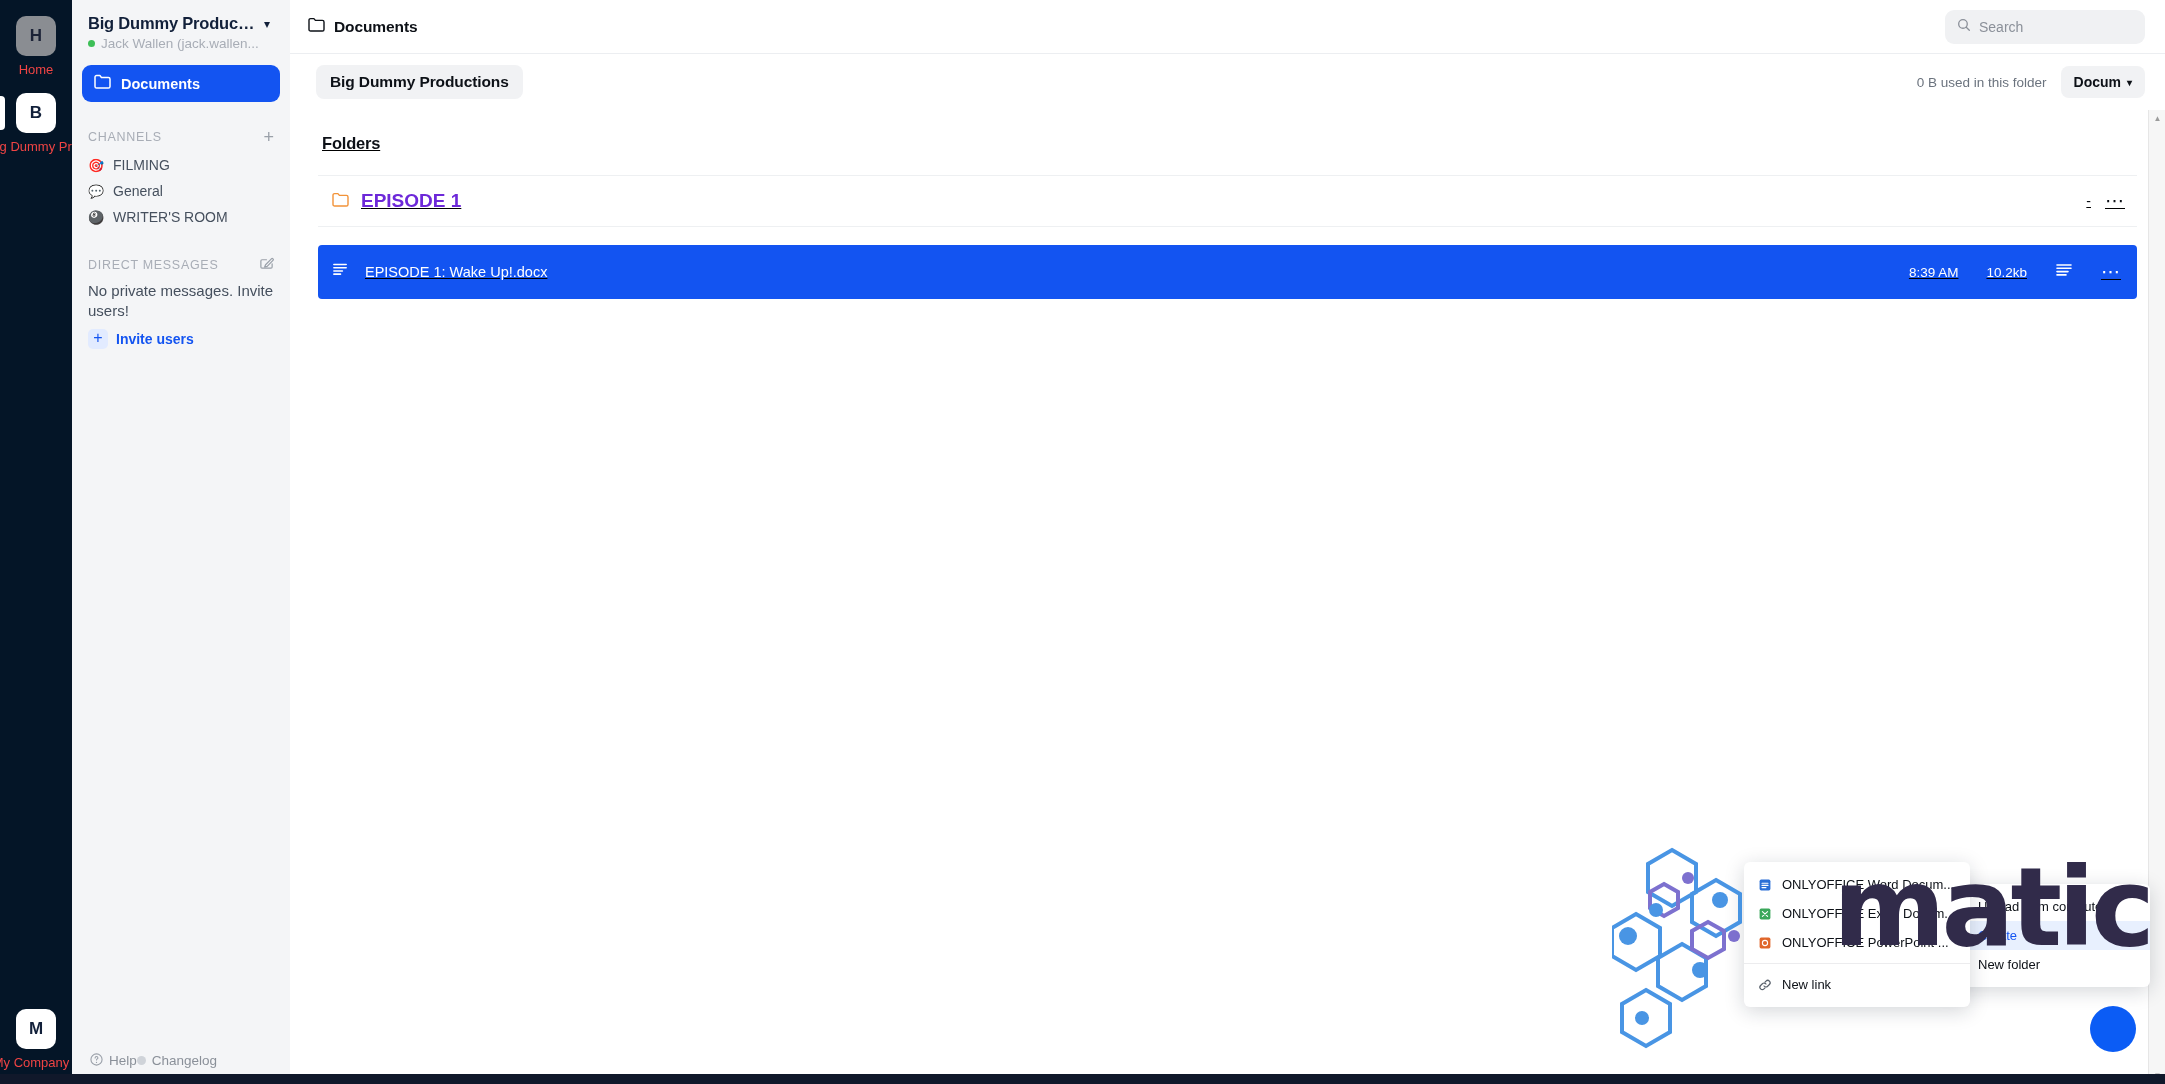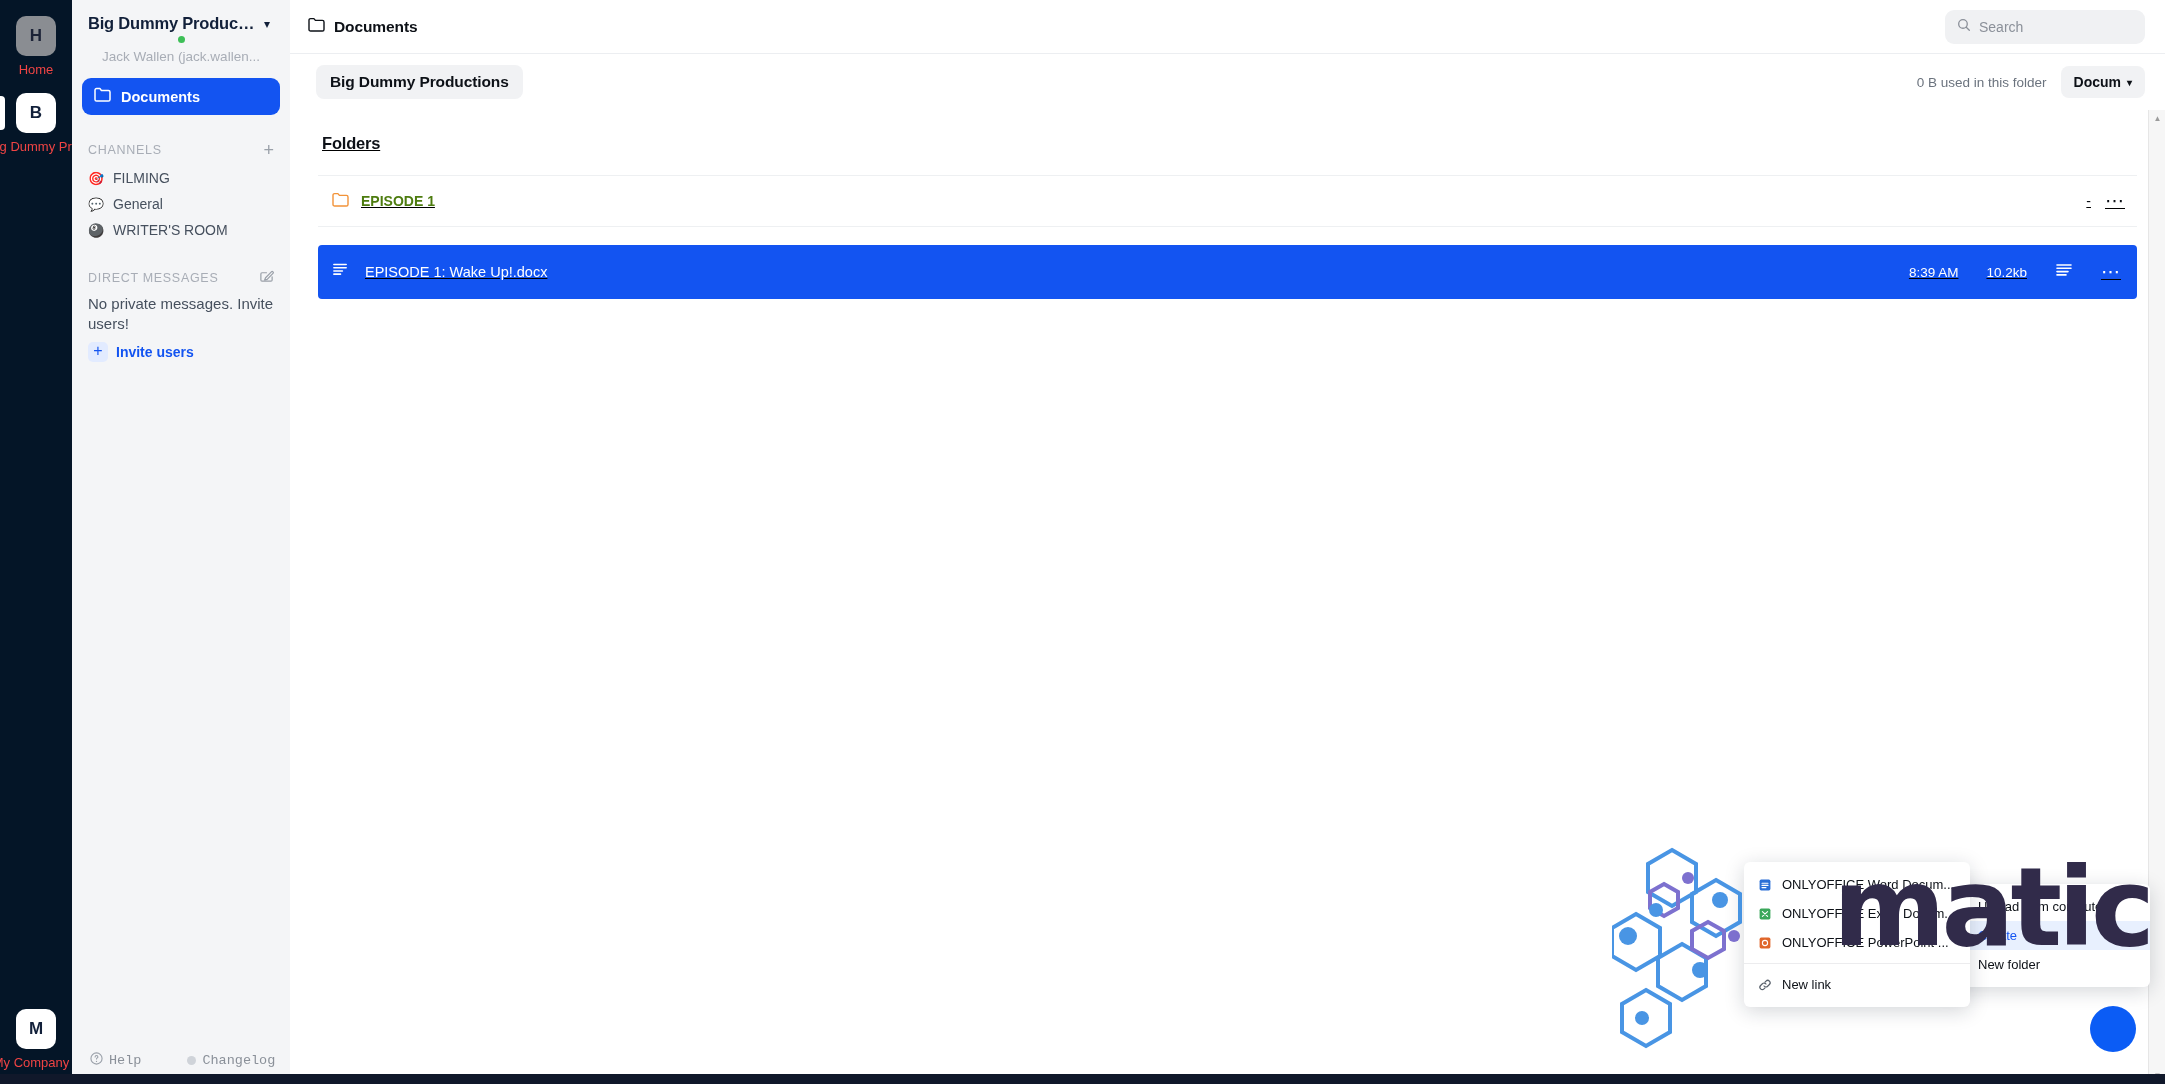--- a/index.html
+++ b/index.html
@@ -47,21 +47,21 @@
     position: relative;
   }
   .ws-head { padding: 14px 6px 2px 6px; }
   .ws-title-row { display: flex; align-items: center; gap: 6px; }
   .ws-title {
     font-size: 16.5px; font-weight: 700; color: #12203a;
     white-space: nowrap; overflow: hidden; text-overflow: ellipsis;
     max-width: 170px; letter-spacing: -0.2px;
   }
   .chev { color: #12203a; font-size: 12px; line-height: 1; }
-  .ws-user { display: flex; align-items: center; gap: 6px; margin-top: 3px; flex-direction: column; }
+  .ws-user { display: flex; align-items: center; gap: 6px; margin-top: 3px; }
   .dot-online { width: 7px; height: 7px; border-radius: 50%; background: #3dbf57; flex: 0 0 7px; }
   .ws-user-name {
     font-size: 13.5px; color: #a8adb6; white-space: nowrap;
     overflow: hidden; text-overflow: ellipsis; max-width: 165px;
   }
 
   .nav-pill {
     display: flex; align-items: center; gap: 10px;
     background: #1354f1; color: #ffffff; border-radius: 9px;
     padding: 9px 12px; margin-top: 12px; cursor: pointer;
@@ -91,21 +91,21 @@
     display: flex; align-items: center; gap: 8px;
     padding: 7px 6px 0 6px; cursor: pointer;
   }
   .invite-plus {
     width: 20px; height: 20px; border-radius: 5px; background: #e2ebff;
     color: #1354f1; font-size: 16px; line-height: 18px; text-align: center; font-weight: 500;
   }
   .invite-label { font-size: 14px; color: #1354f1; font-weight: 600; }
 
   .sb-spacer { flex: 1; }
-  .sb-footer { display: flex; align-items: center; gap: 46px; padding: 0 8px 16px 8px; font-family: Liberation Mono, monospace; }
+  .sb-footer { display: flex; align-items: center; padding: 0 8px 16px 8px; }
   .foot-item { display: flex; align-items: center; gap: 6px; cursor: pointer; }
   .foot-label { font-size: 13.5px; color: #8a9099; }
   .foot-ico { color: #9aa0a9; font-size: 13px; line-height: 1; }
   .foot-bullet { width: 9px; height: 9px; border-radius: 50%; background: #cfd3d9; }
 
   
   .main { flex: 1; height: 1084px; background: #ffffff; position: relative; display: flex; flex-direction: column; }
   .topbar {
     height: 54px; border-bottom: 1px solid #eceef1;
     display: flex; align-items: center; justify-content: space-between;
@@ -137,21 +137,21 @@
   }
 
   .scrollarea { flex: 1; position: relative; overflow: hidden; padding: 0 28px 0 28px; text-decoration: underline; }
   .sec-label { font-size: 16.5px; font-weight: 700; color: #0d1117; margin: 24px 0 0 4px; letter-spacing: -0.2px; }
 
   .row {
     height: 52px; display: flex; align-items: center;
     border-bottom: 1px solid #eef0f2; padding: 0 12px 0 14px; cursor: pointer;
   }
   .row.folder { margin-top: 22px; border-top: 1px solid #eef0f2; }
-  .row-name { font-size: 14px; font-weight: 700; color: #4d7c0f; }
+  .row-name { font-size: 19px; font-weight: 700; color: #6d28d9; }
   .row-grow { flex: 1; }
   .row-meta { font-size: 13.5px; color: #0d1117; }
   .row-dots { font-size: 19px; line-height: 0.5; color: #0d1117; letter-spacing: 1px; cursor: pointer; }
   .row-dash { font-size: 14px; color: #0d1117; margin-right: 14px; }
 
   .row.file-selected {
     background: #1354f1; border-radius: 4px; border-bottom: none;
     margin-top: 18px; height: 54px; padding: 0 16px 0 14px;
     color: #ffffff;
   }

